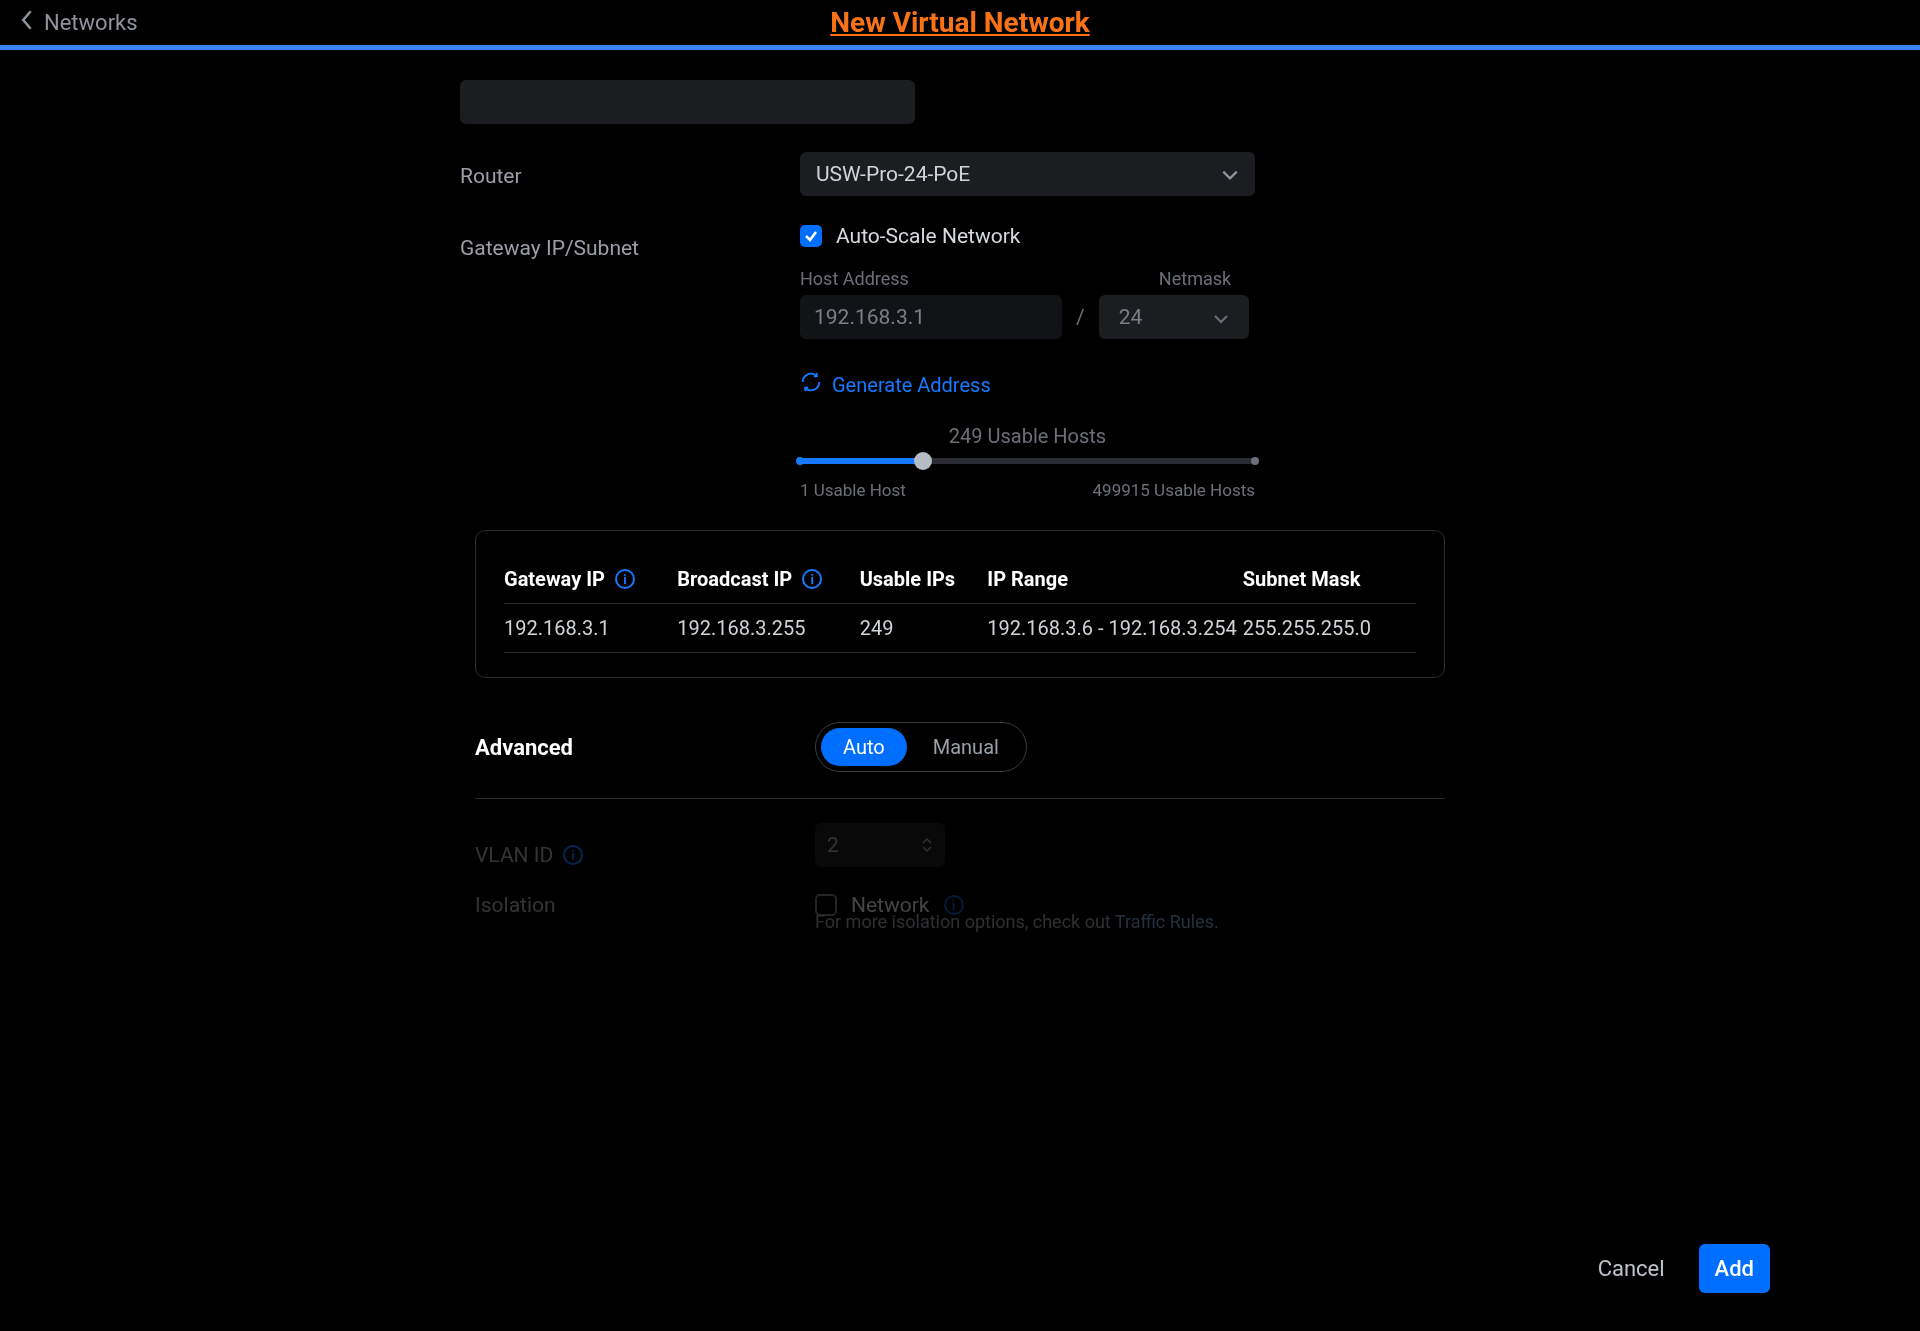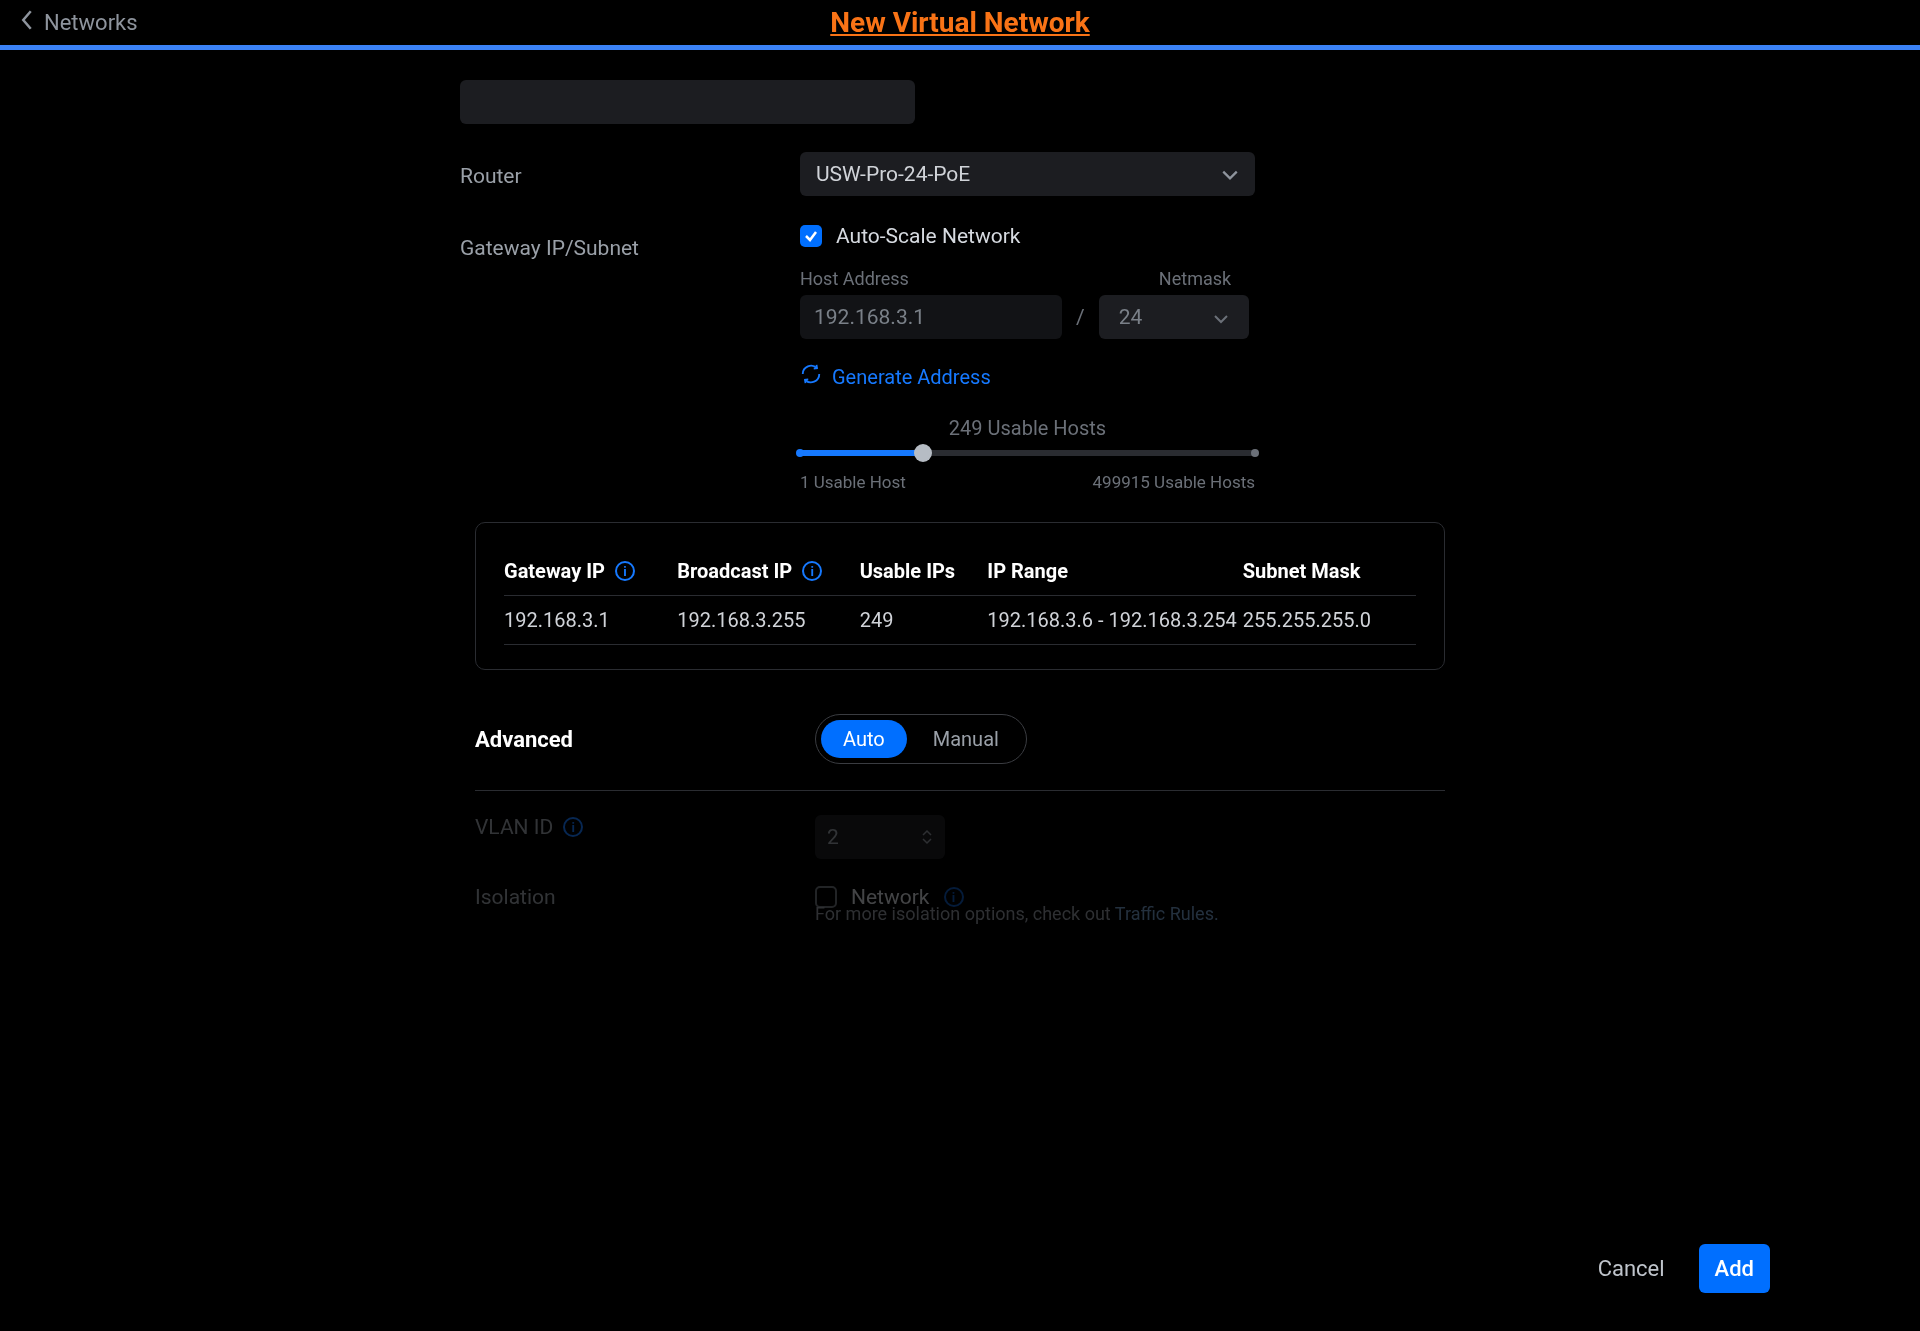--- a/index.html
+++ b/index.html
@@ -113,21 +113,21 @@
     color: #7a8088; font-size: 21px; display:flex; align-items:center; justify-content:space-between; padding:0 20px;
     cursor:pointer;
   }
 
   .generate {
     display: flex;
     align-items: center;
     gap: 10px;
     color: #1679ff;
     font-size: 20px;
-    margin-top: 24px;
+    margin-top: 32px;
     cursor: pointer;
   }
   .generate svg { stroke: #1679ff; fill: none; }
 
   .slider-wrap {
     margin-top: 26px;
     width: 455px;
   }
   .slider-center-label {
     text-align: center;
@@ -228,21 +228,21 @@
     background: #006fff;
     color: #ffffff;
   }
 
   
   .dimmed-wrap {
     width: 970px;
     margin: 24px auto 0 auto;
     opacity: 0.32;
   }
-  .dim-row { display:flex; align-items:flex-start; margin-bottom: 26px; }
+  .dim-row { display:flex; align-items:flex-end; margin-bottom: 26px; }
   .dim-label {
     width: 340px; color:#9aa0a8; font-size:21px;
     display:flex; align-items:center; gap:10px;
   }
   .stepper {
     width: 130px; height:44px; background:#1c1d21; border-radius:6px;
     display:flex; align-items:center; padding:0 12px; justify-content:space-between;
     color:#9aa0a8; font-size:21px;
   }
   .stepper-arrows { display:flex; flex-direction:column; gap:-2px; }

